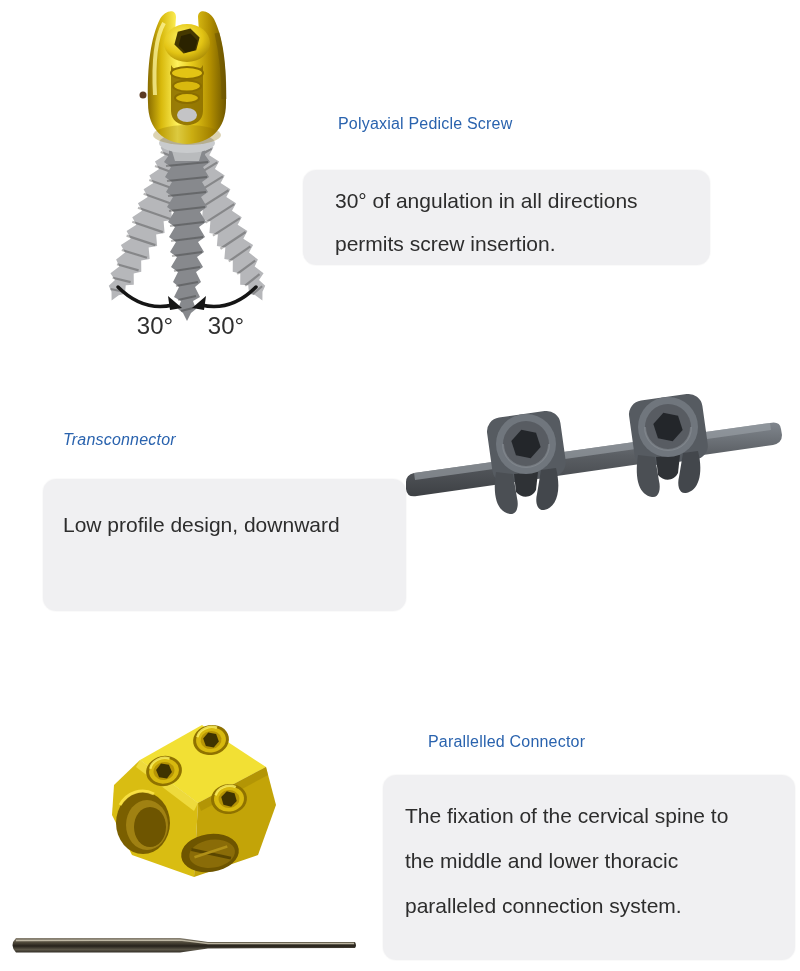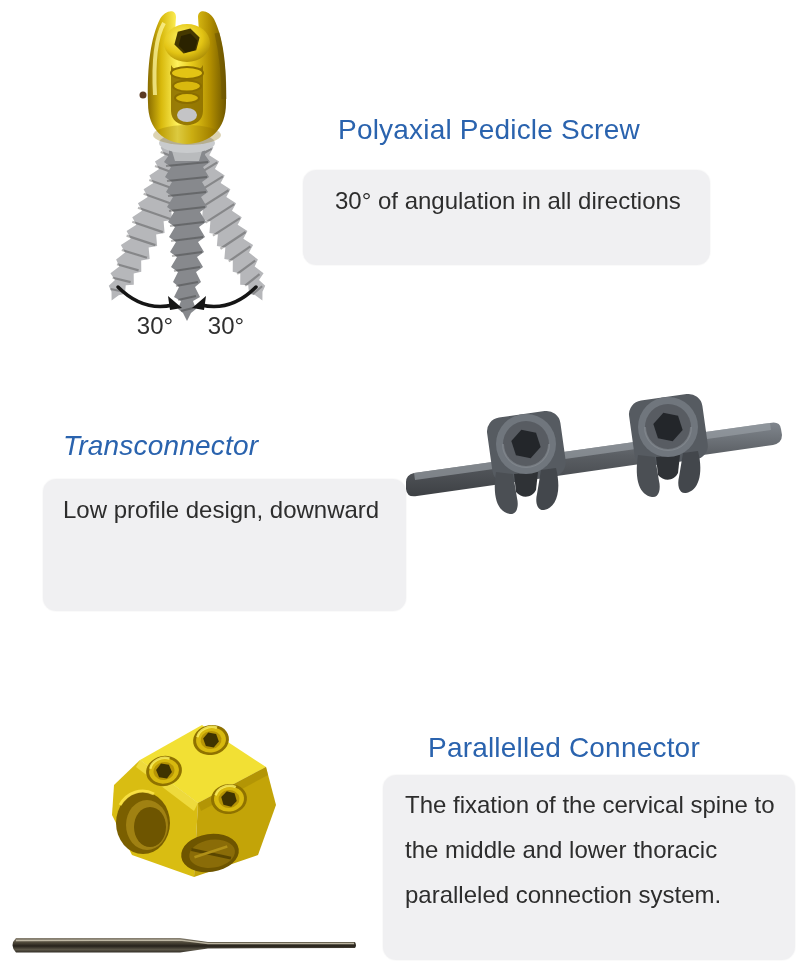--- a/index.html
+++ b/index.html
@@ -2,33 +2,33 @@
 <html><head>
 <meta charset="utf-8">
 <style>
   html,body{margin:0;padding:0;}
   body{
     width:800px;height:971px;position:relative;background:#ffffff;
     font-family:"Liberation Sans", sans-serif;overflow:hidden;
     -webkit-font-smoothing:antialiased;
   }
   .sec-title{
-    position:absolute;color:#2a63ae;font-size:28px;line-height:1.1;
+    position:absolute;color:#2a63ae;font-size:16px;line-height:1.1;
     letter-spacing:0.2px;white-space:nowrap;
   }
   .card{
     position:absolute;background:#f0f0f2;border-radius:13px;
-    color:#2d2d2d;font-size:24px;box-shadow:0 0 0 1px rgba(0,0,0,0.02);
+    color:#2d2d2d;font-size:21px;box-shadow:0 0 0 1px rgba(0,0,0,0.02);
   }
   .card .line{white-space:nowrap;}
   #card-1{left:303px;top:170px;width:407px;height:95px;padding:9px 0 0 32px;box-sizing:border-box;}
   #card-1 .line{line-height:43px;}
-  #card-2{left:43px;top:479px;width:363px;height:132px;padding:8px 0 0 20px;box-sizing:border-box;}
+  #card-2{left:43px;top:479px;width:363px;height:132px;padding:23px 0 0 20px;box-sizing:border-box;}
   #card-2 .line{line-height:45px;}
-  #card-3{left:383px;top:775px;width:412px;height:185px;padding:7px 0 0 22px;box-sizing:border-box;}
+  #card-3{left:383px;top:775px;width:412px;height:185px;padding:18px 0 0 22px;box-sizing:border-box;}
   #card-3 .line{line-height:45px;}
   #title-1{left:338px;top:115px;}
   #title-2{left:63px;top:431px;font-style:italic;}
   #title-3{left:405px;top:733px;margin-left:23px;}
   .art{position:absolute;}
   #art-screw{left:85px;top:3px;width:210px;height:345px;}
   #art-trans{left:398px;top:383px;width:400px;height:155px;}
   #art-parallel{left:80px;top:715px;width:210px;height:205px;}
   #art-rod{left:0px;top:930px;width:380px;height:30px;}
   svg{display:block;}
@@ -113,20 +113,21 @@
 
       <text x="70" y="331" font-size="24" fill="#2f2f2f" text-anchor="middle">30°</text>
       <text x="141" y="331" font-size="24" fill="#2f2f2f" text-anchor="middle">30°</text>
     </svg>
   </div>
 
   <div class="sec-title" id="title-1">Polyaxial Pedicle Screw</div>
 
   <div class="card" id="card-1">
     <div class="line">30° of angulation in all directions</div>
+    <div class="line">permits screw insertion.</div>
   </div>
 </div>
 
 <div>
 
   <div class="sec-title" id="title-2">Transconnector</div>
 
   <div class="card" id="card-2">
     <div class="line">Low profile design, downward</div>
   </div>

